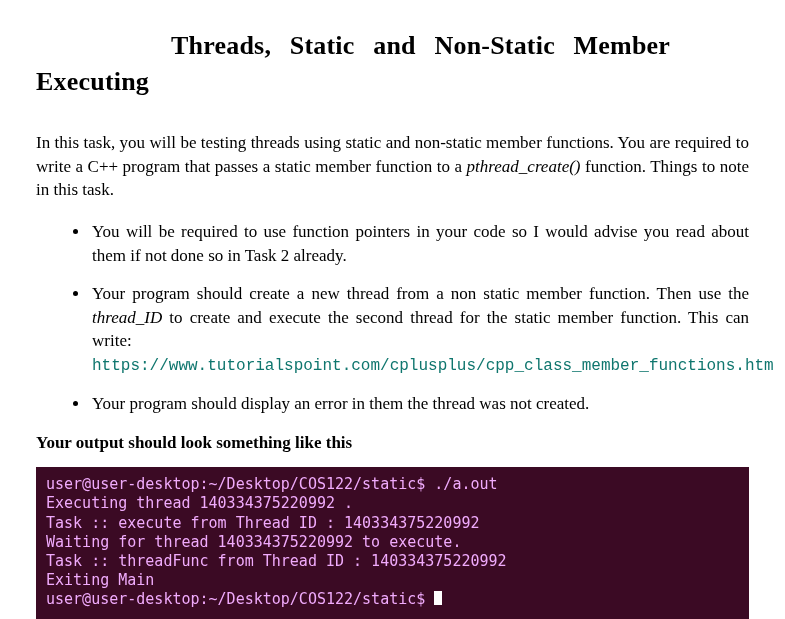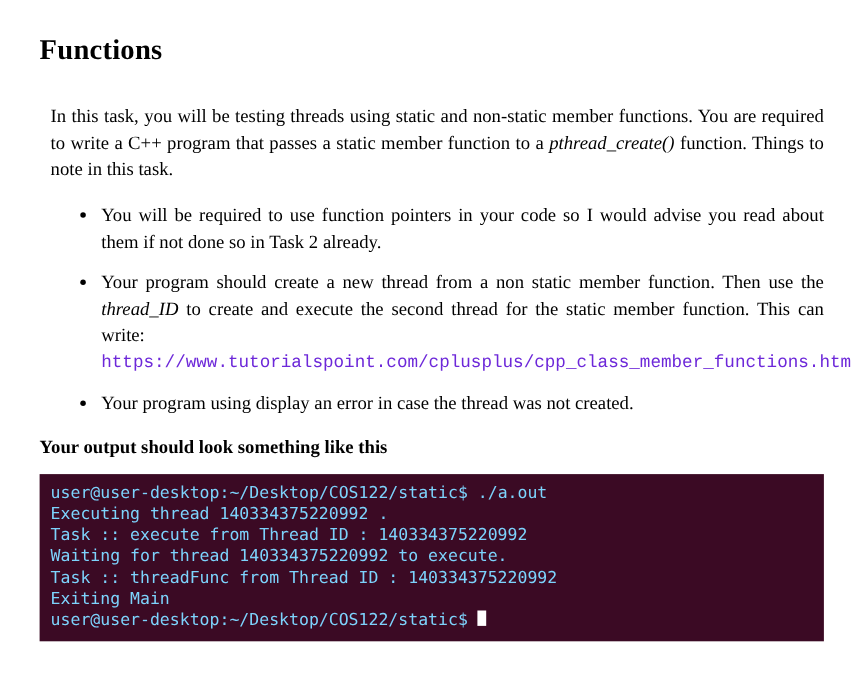--- a/index.html
+++ b/index.html
@@ -23,82 +23,83 @@
   }
   .title .line1 {
     display: block;
     text-indent: 135px;
     word-spacing: 12px;
   }
   .title .line2 {
     display: block;
   }
   p.intro {
-    margin: 0 0 18px 10px;
+    margin: 0 0 18px 0;
     text-align: justify;
   }
   .ital { font-style: italic; }
   ul.tasks {
     list-style: disc;
     padding-left: 54px;
     margin: 0 0 16px 0;
   }
   ul.tasks li {
     margin-bottom: 14px;
     text-align: justify;
     padding-left: 2px;
   }
   a.link {
-    color: #6d28d9;
+    color: #0f766e;
     text-decoration: none;
     font-family: "Courier New", monospace;
     font-size: 16px;
   }
   p.outputlabel {
     margin: 0 0 12px 0;
     font-weight: bold;
   }
   .terminal {
     background: #3b0a24; 
-    color: #7dd3fc;
+    color: #f0abfc;
     font-family: "DejaVu Sans Mono", "Courier New", monospace;
     font-size: 15px;
     line-height: 1.28;
     padding: 8px 10px 10px 10px;
     white-space: pre;
     margin: 0 0 0 0;
   }
   .terminal .cursor {
     display: inline-block;
     width: 8px;
     height: 14px;
     background: #ffffff;
     vertical-align: -1px;
   }
 </style>
 </head>
 <body>
 
 <h1 class="title">
-  <span class="line2">Functions</span>
+  <span class="line1">Threads, Static and Non-Static Member</span>
+  <span class="line2">Executing</span>
 </h1>
 
 <p class="intro">
   <span>In this task, you will be testing threads using static and non-static member functions. You are required to write a C++ program that passes a static member function to a </span><span class="ital">pthread_create()</span><span> function. Things to note in this task.</span>
 </p>
 
 <ul class="tasks">
   <li>
     <span>You will be required to use function pointers in your code so I would advise you read about them if not done so in Task 2 already.</span>
   </li>
   <li>
     <span>Your program should create a new thread from a non static member function. Then use the </span><span class="ital">thread_ID</span><span> to create and execute the second thread for the static member function. This can write: </span><a class="link">https://www.tutorialspoint.com/cplusplus/cpp_class_member_functions.htm</a>
   </li>
   <li>
-    <span>Your program using display an error in case the thread was not created.</span>
+    <span>Your program should display an error in them the thread was not created.</span>
   </li>
 </ul>
 
 <p class="outputlabel">Your output should look something like this</p>
 
 <div class="terminal"><span>user@user-desktop:~/Desktop/COS122/static$</span> <span>./a.out</span>
 <span>Executing thread 140334375220992 .</span>
 <span>Task :: execute from Thread ID : 140334375220992</span>
 <span>Waiting for thread 140334375220992 to execute.</span>
 <span>Task :: threadFunc from Thread ID : 140334375220992</span>

